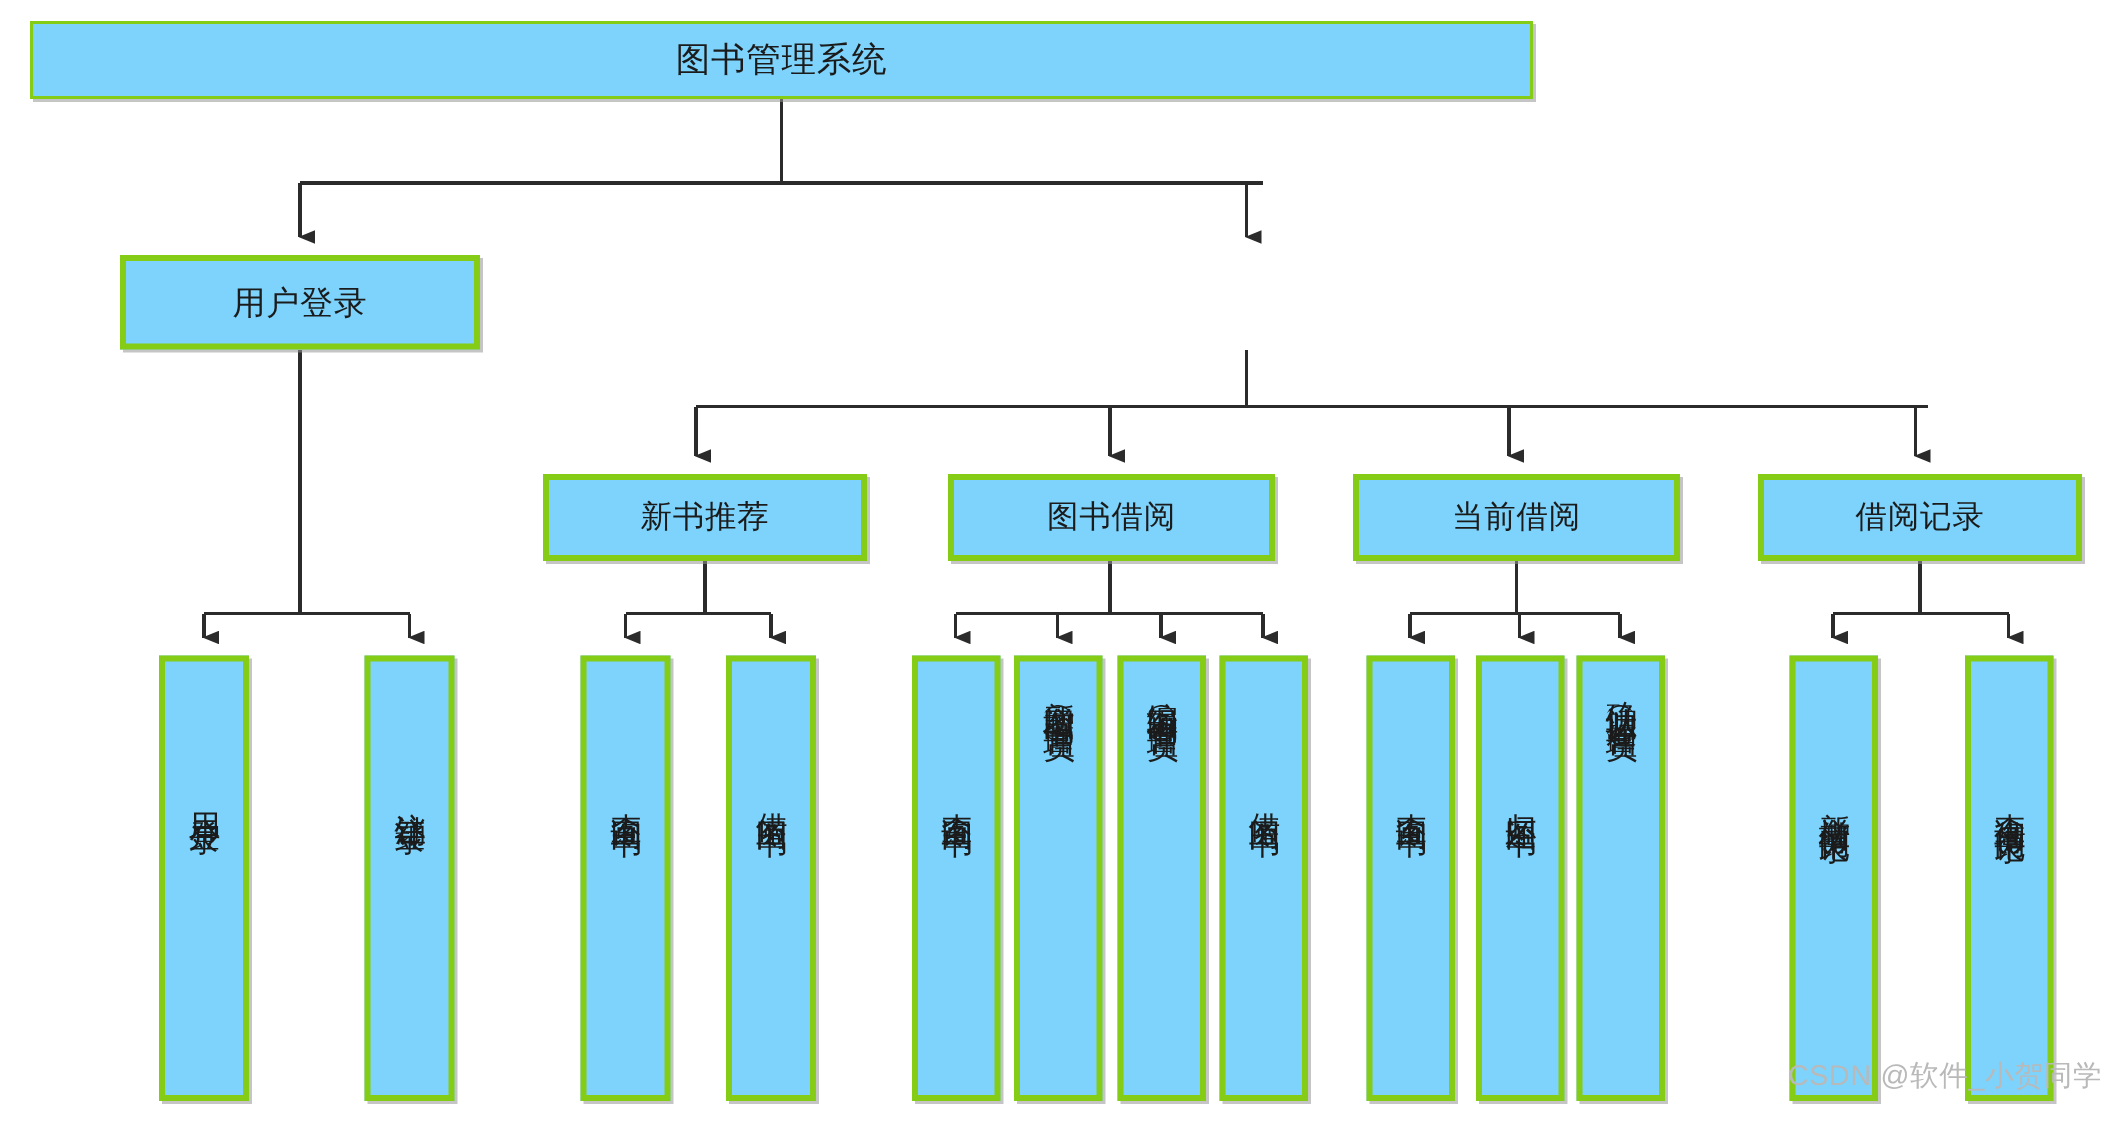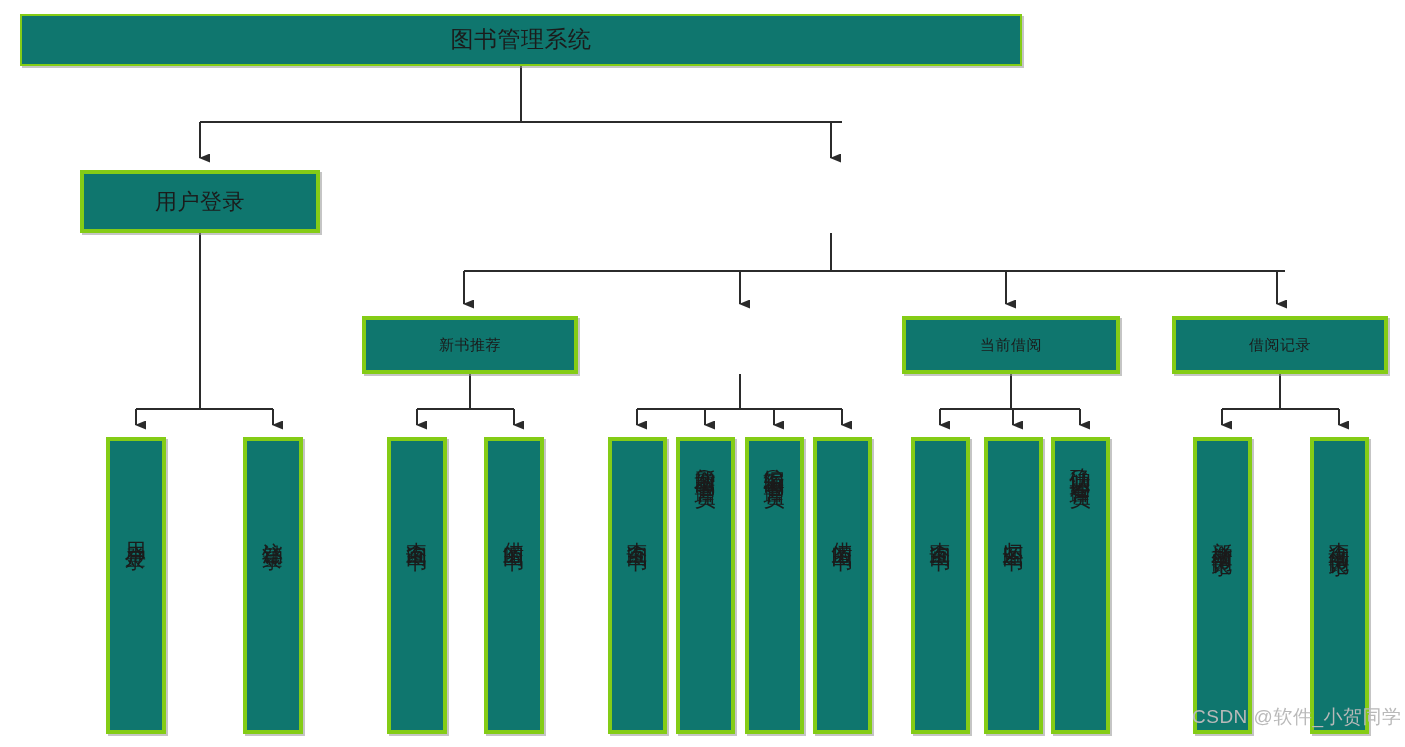--- a/index.html
+++ b/index.html
@@ -22,21 +22,21 @@
     position: absolute;
     left: 0;
     top: 0;
     width: 1405px;
     height: 747px;
     pointer-events: none;
   }
   .node {
     position: absolute;
     box-sizing: border-box;
-    background: #0f766e;
+    background: #7dd3fc;
     border: 4px solid #84cc16;
     box-shadow: 2px 2px 0 0 rgba(150,150,150,0.55);
     display: flex;
     align-items: center;
     justify-content: center;
     color: #1b1b1b;
     z-index: 3;
   }
   .node .node-label {
     display: block;
@@ -47,21 +47,21 @@
   .node.root {
     border-width: 2px;
   }
   .node.root .node-label {
     font-size: 23px;
   }
   .node.branch .node-label {
     font-size: 22px;
   }
   .node.sub .node-label {
-    font-size: 15px;
+    font-size: 21px;
     text-align: right;
   }
   
   .node.leaf {
     align-items: flex-start;
     justify-content: center;
     padding-top: 6px;
   }
   .node.leaf .node-label {
     writing-mode: vertical-rl;
@@ -149,20 +149,23 @@
 
   <div class="node branch" style="left:80px; top:170px; width:240px; height:63px;">
     <span class="node-label">用户登录</span>
   </div>
 
 
   <div class="node sub" style="left:362px; top:316px; width:216px; height:58px;">
     <span class="node-label">新书推荐</span>
   </div>
 
+  <div class="node sub" style="left:632px; top:316px; width:218px; height:58px;">
+    <span class="node-label">图书借阅</span>
+  </div>
 
   <div class="node sub" style="left:902px; top:316px; width:218px; height:58px;">
     <span class="node-label">当前借阅</span>
   </div>
 
   <div class="node sub" style="left:1172px; top:316px; width:216px; height:58px;">
     <span class="node-label">借阅记录</span>
   </div>
 
   <div class="node leaf mid" style="left:106px; top:437px; width:60px; height:297px;">

